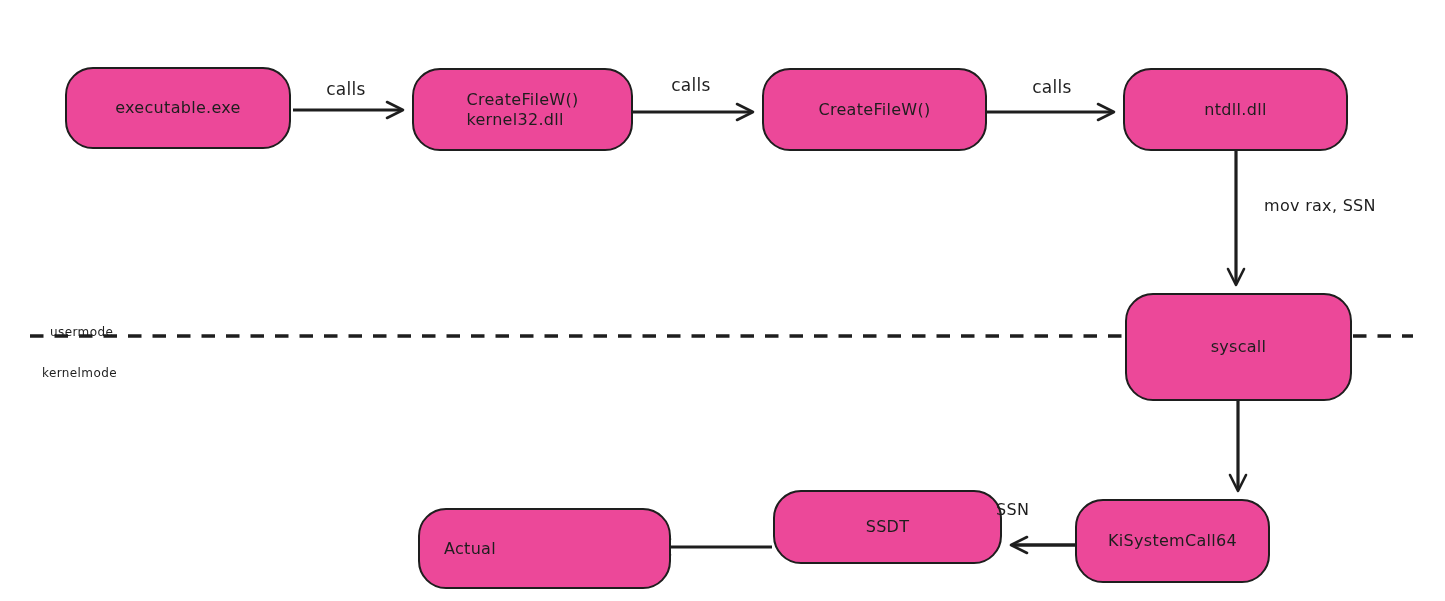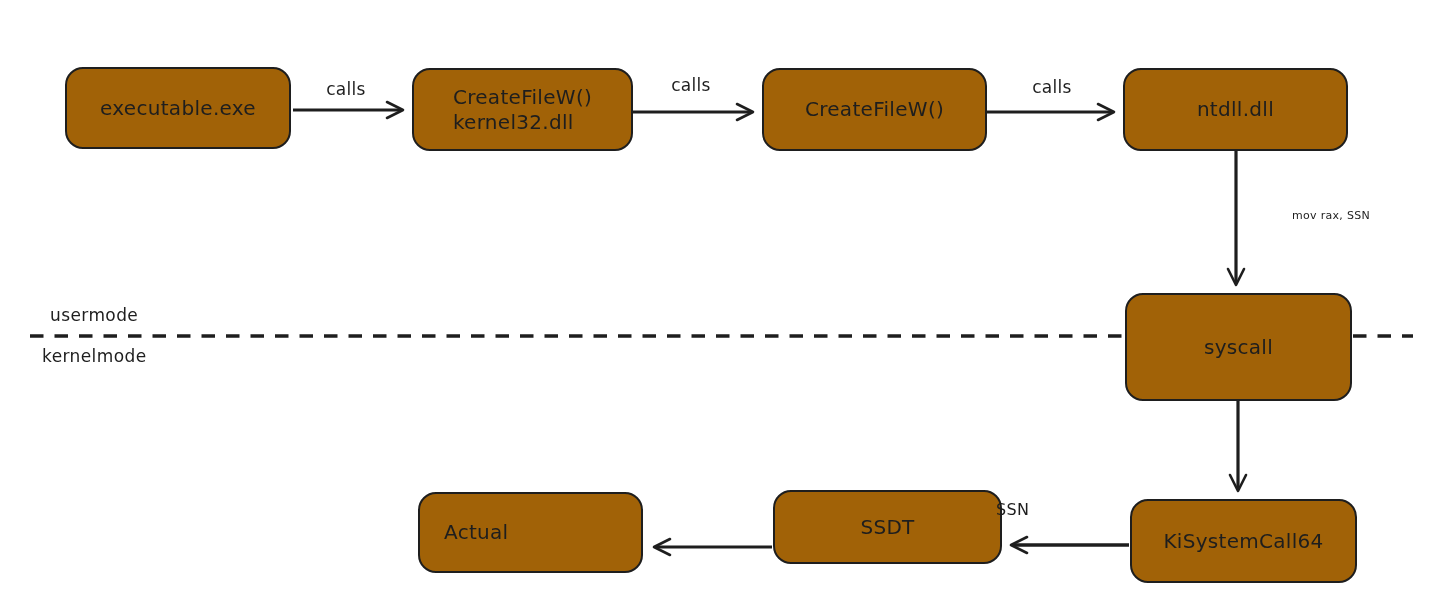--- a/index.html
+++ b/index.html
@@ -18,28 +18,28 @@
   }
   #edge-layer {
     position: absolute;
     left: 0;
     top: 0;
     z-index: 1;
   }
   .node {
     position: absolute;
     box-sizing: border-box;
-    background: #a16207;
+    background: #ec4899;
     border: 2.6px solid #1e1e1e;
-    border-radius: 18px;
+    border-radius: 28px;
     display: flex;
     align-items: center;
     justify-content: center;
     z-index: 2;
-    font-size: 20px;
+    font-size: 16px;
     line-height: 1.22;
     letter-spacing: 0.3px;
   }
   .node .lines {
     text-align: left;
   }
   .node.center-text .lines {
     text-align: center;
   }
   .node.left-pad {
@@ -53,22 +53,23 @@
     font-size: 17px;
     letter-spacing: 0.3px;
   }
   .edge-label.centered {
     transform: translateX(-50%);
   }
   .region-label {
     position: absolute;
     z-index: 3;
     white-space: nowrap;
-    font-size: 17px;
+    font-size: 12px;
     letter-spacing: 0.4px;
+    margin-top: 20px;
   }
 </style>
 </head>
 <body>
 
 <div id="canvas">
 
   <svg id="edge-layer" width="1445" height="601" viewBox="0 0 1445 601">
     <defs>
       <marker id="arrowhead" markerUnits="userSpaceOnUse" markerWidth="26" markerHeight="26" refX="19" refY="11" orient="auto-start-reverse">
@@ -109,36 +110,36 @@
   <div class="node" style="left:1123px; top:68px; width:225px; height:83px;">
     <div class="lines">
       <div>ntdll.dll</div>
     </div>
   </div>
 
   <div class="node center-text" style="left:1125px; top:293px; width:227px; height:108px;">
     <div class="lines"><span>syscall</span></div>
   </div>
 
-  <div class="node center-text" style="left:1130px; top:499px; width:227px; height:84px;justify-content:center;">
+  <div class="node center-text" style="left:1075px; top:499px; width:195px; height:84px;justify-content:center;">
     <div class="lines"><span>KiSystemCall64</span></div>
   </div>
 
   <div class="node center-text" style="left:773px; top:490px; width:229px; height:74px;">
     <div class="lines"><span>SSDT</span></div>
   </div>
 
-  <div class="node left-pad" style="left:418px; top:492px; width:225px; height:81px;">
+  <div class="node left-pad" style="left:418px; top:508px; width:253px; height:81px;">
     <div class="lines">
       <div>Actual</div>
     </div>
   </div>
 
   <span class="edge-label centered" style="left:346px; top:79px;">calls</span>
   <span class="edge-label centered" style="left:691px; top:75px;">calls</span>
   <span class="edge-label centered" style="left:1052px; top:77px;">calls</span>
-  <span class="edge-label" style="left:1264px; top:209px; font-size:11px;margin-left:28px;">mov rax, SSN</span>
+  <span class="edge-label" style="left:1264px; top:196px; font-size:16px;">mov rax, SSN</span>
   <span class="edge-label" style="left:996px; top:500px; font-size:16px;">SSN</span>
 
   <span class="region-label" style="left:50px; top:305px;">usermode</span>
   <span class="region-label" style="left:42px; top:346px;">kernelmode</span>
 
 </div>
 
 </body></html>

